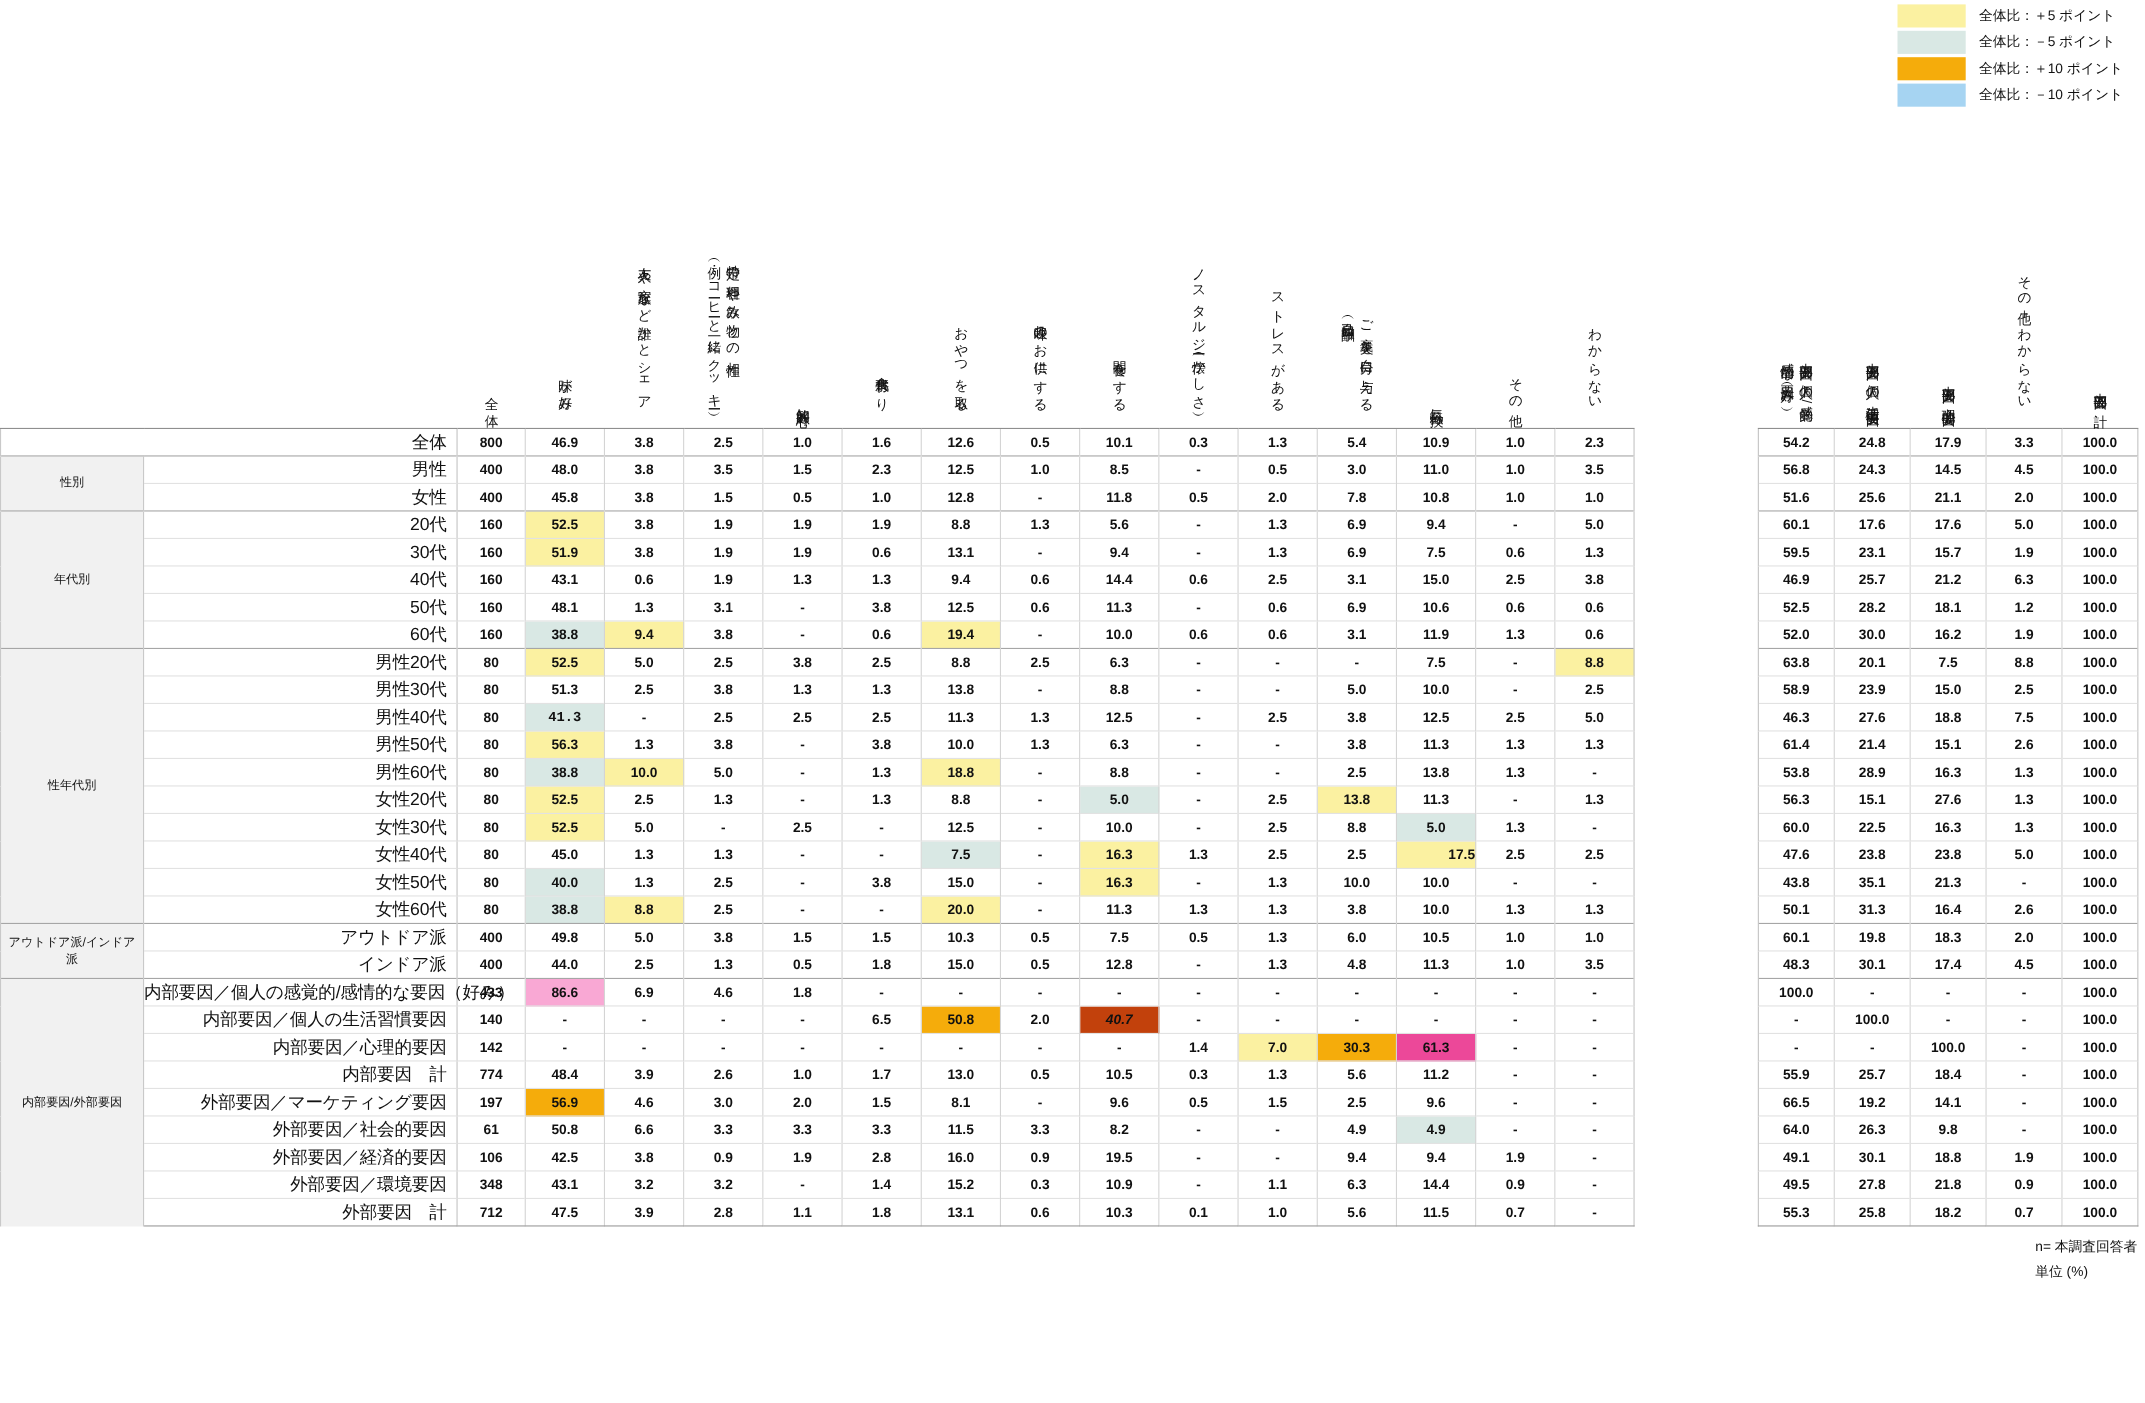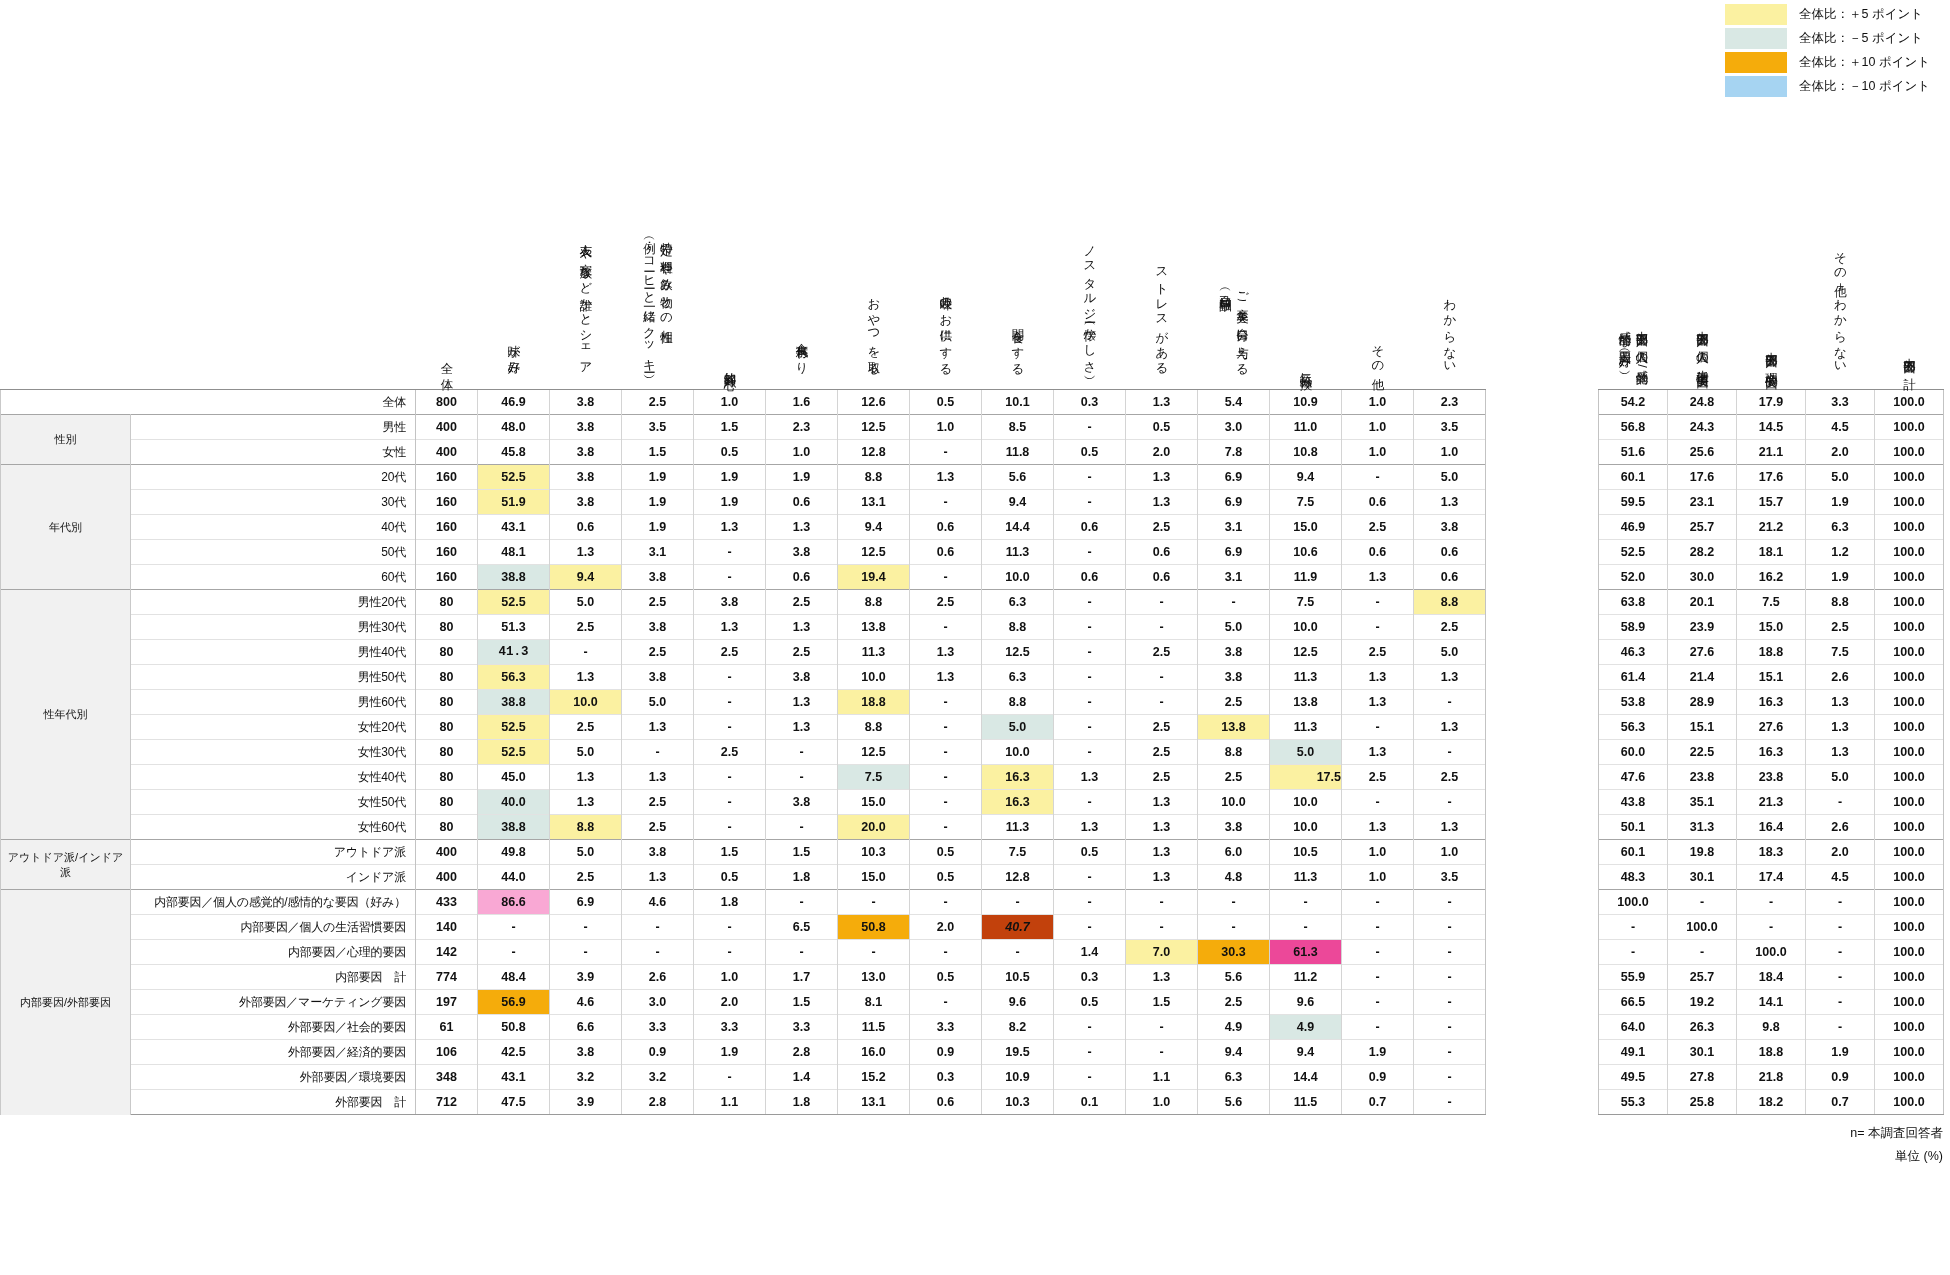--- a/index.html
+++ b/index.html
@@ -28,33 +28,33 @@
   tbody td{
     height:24px;padding:0;font-size:12.5px;
     border-top:1px solid #e2e2e2;border-right:1px solid #d4d4d4;
   }
   tbody tr>td:first-child{border-left:1px solid #c9c9c9;}
   tbody tr.gstart td{border-top:1px solid #a6a6a6;}
   tbody tr:first-child td{border-top:1px solid #8f8f8f;}
   tbody tr:last-child td{border-bottom:1px solid #9a9a9a;}
   td.num{text-align:center;font-weight:700;font-size:12.5px;}
   td.rowlabel{
-    text-align:right;padding-right:9px;font-weight:400;font-size:12px;
+    text-align:right;padding-right:9px;font-weight:400;font-size:16px;
     white-space:nowrap;border-right:1px solid #c3c3c3;letter-spacing:-0.2px;margin-left:16px;
   }
   td.groupcell{
     background:#f1f1f1;text-align:center;vertical-align:middle;font-size:11px;
     border-right:1px solid #c9c9c9;padding:0 2px;line-height:1.3;
   }
   td.blockend{border-right:1px solid #c3c3c3;}
   td.gapcell{border:none !important;background:#fff;}
   td.blockstart{border-left:1px solid #c3c3c3;}
   td.sum:last-child{border-right:1px solid #c3c3c3;}
   
-  .footer{position:absolute;top:1122px;right:7px;text-align:right;font-size:12.5px;line-height:1.85;}
+  .footer{position:absolute;top:1122px;right:7px;font-size:12.5px;line-height:1.85;}
 </style>
 </head>
 <body>
 
 <div class="legend">
     <div class="legend-row">
       <div class="legend-swatch" style="background: rgb(251, 241, 161);"></div>
       <span class="legend-label">全体比：＋5 ポイント</span>
     </div>
     <div class="legend-row">

